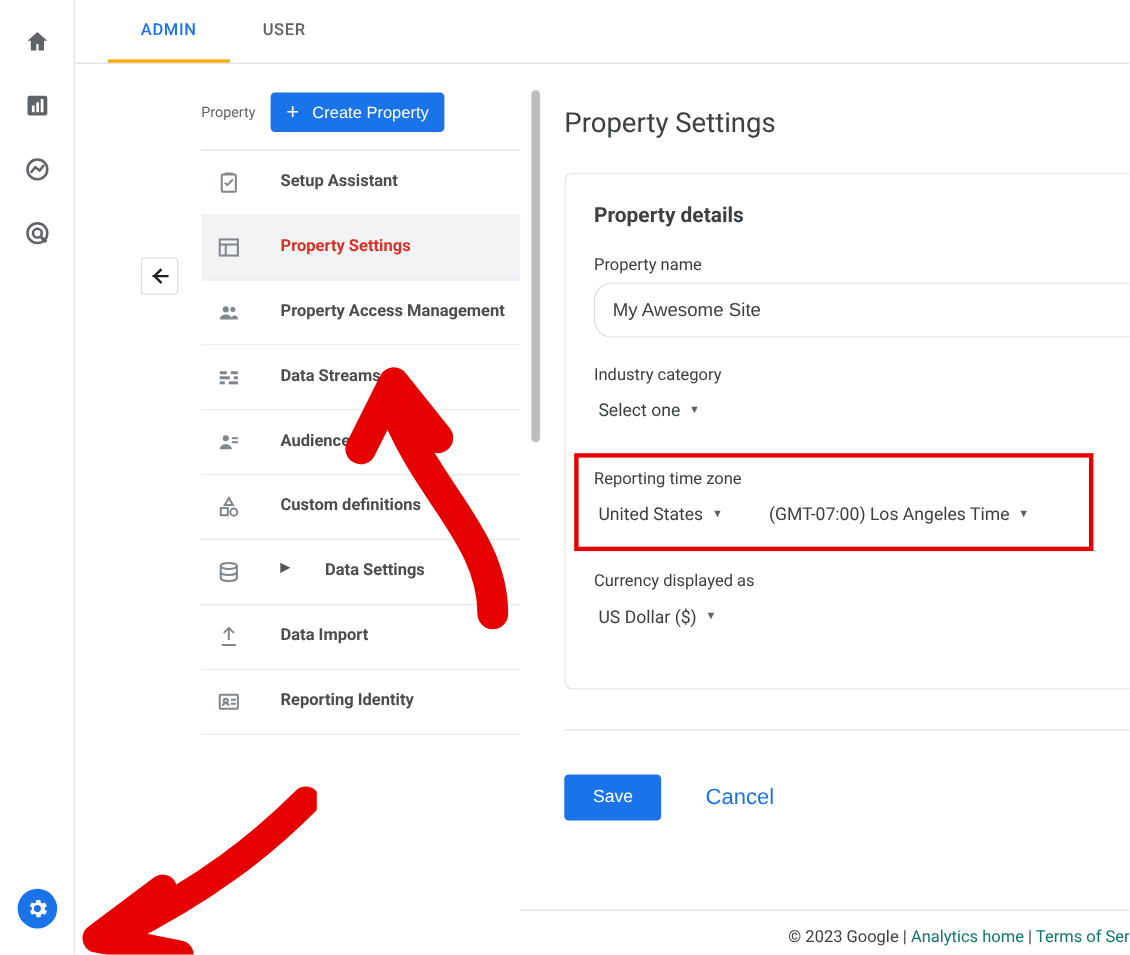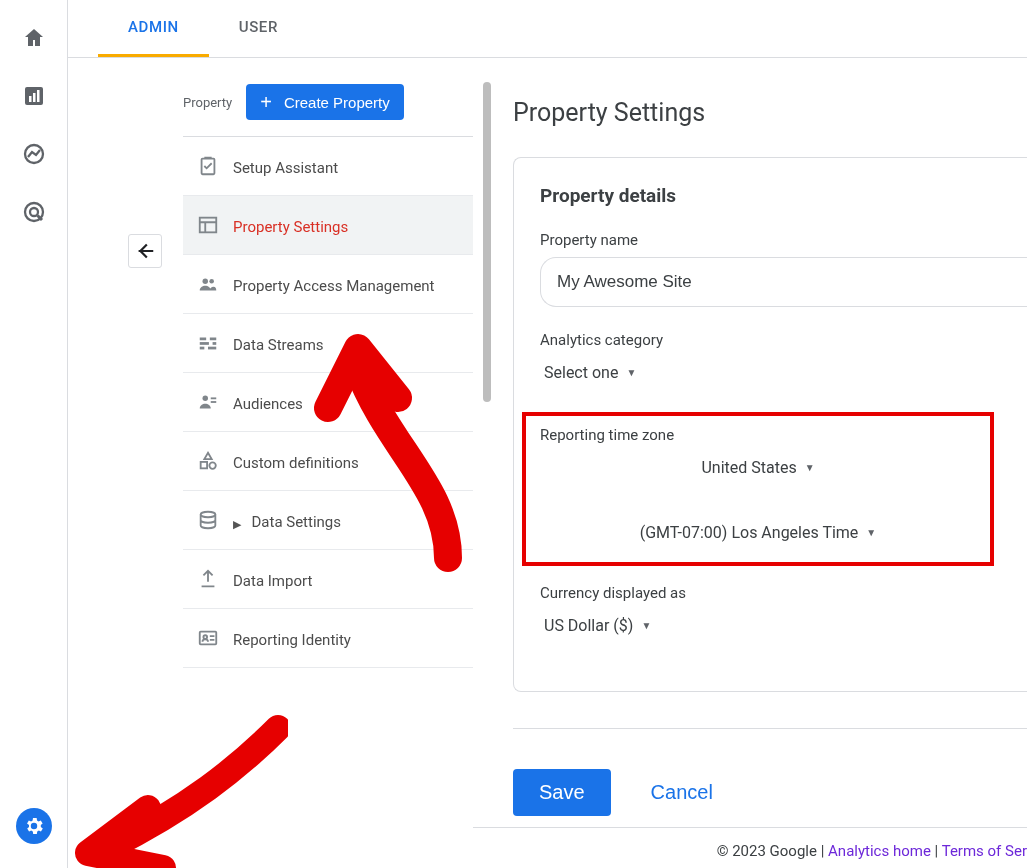--- a/index.html
+++ b/index.html
@@ -133,26 +133,26 @@
   }
   .create-btn .plus {
     font-size: 20px;
     line-height: 1;
   }
   .prop-list {
     border-top: 1px solid #dadce0;
   }
   .prop-item {
     display: flex;
-    align-items: flex-end;
+    align-items: flex-start;
     padding: 18px 14px;
-    gap: 14px;
+    gap: 36px;
     border-bottom: 1px solid #e8eaed;
     font-size: 15px;
-    font-weight: 400;
+    font-weight: 700;
     color: #4c4c4c;
     cursor: pointer;
   }
   .prop-item.active {
     background: #f1f3f4;
     color: #d93025;
   }
   .prop-item svg { color: #80868b; width: 22px; height: 22px; flex-shrink: 0; }
   .prop-item .arrow-right { font-size: 11px; color: #555; margin-right: -4px; }
   
@@ -208,21 +208,20 @@
     cursor: pointer;
   }
   .select-like .caret {
     font-size: 10px;
     color: #5f6368;
   }
   .tz-row {
     display: flex;
     gap: 34px;
     align-items: center;
-    flex-direction: column;
   }
   .highlight-box {
     border: 4px solid #e60000;
     padding: 10px 14px 14px 14px;
     margin-left: -18px;
     margin-right: 30px;
     width: 472px;
   }
   .actions {
     display: flex;
@@ -231,21 +230,21 @@
     margin-top: 36px;
     border-top: 1px solid #dadce0;
     padding-top: 40px;
   }
   .btn-primary {
     background: #1a73e8;
     color: #fff;
     border: none;
     border-radius: 4px;
     padding: 12px 26px;
-    font-size: 20px;
+    font-size: 16px;
     font-weight: 500;
     cursor: pointer;
   }
   .btn-link {
     color: #1a73e8;
     font-size: 20px;
     cursor: pointer;
     background: none;
     border: none;
   }
@@ -253,21 +252,21 @@
     position: absolute;
     bottom: 8px;
     right: 0;
     font-size: 15px;
     border-top: 1px solid #dadce0;
     padding-top: 14px;
     width: 100%;
     text-align: right;
     color: #3c4043;
   }
-  .footer a { color: #6d28d9; text-decoration: none; cursor: pointer; }
+  .footer a { color: #0f766e; text-decoration: none; cursor: pointer; }
   .annotation {
     position: absolute;
     pointer-events: none;
     z-index: 10;
   }
 </style>
 </head>
 <body>
 
 <div class="app">
@@ -412,21 +411,21 @@
 
         <div class="card">
           <h2 class="card-title">Property details</h2>
 
           <div class="field">
             <label class="field-label">Property name</label>
             <input class="text-input" value="My Awesome Site" style="">
           </div>
 
           <div class="field">
-            <label class="field-label">Analytics category</label>
+            <label class="field-label">Industry category</label>
             <div class="select-like">
               <span>Select one</span>
               <span class="caret">▼</span>
             </div>
           </div>
 
           <div class="highlight-box">
             <label class="field-label">Reporting time zone</label>
             <div class="tz-row">
               <div class="select-like">

